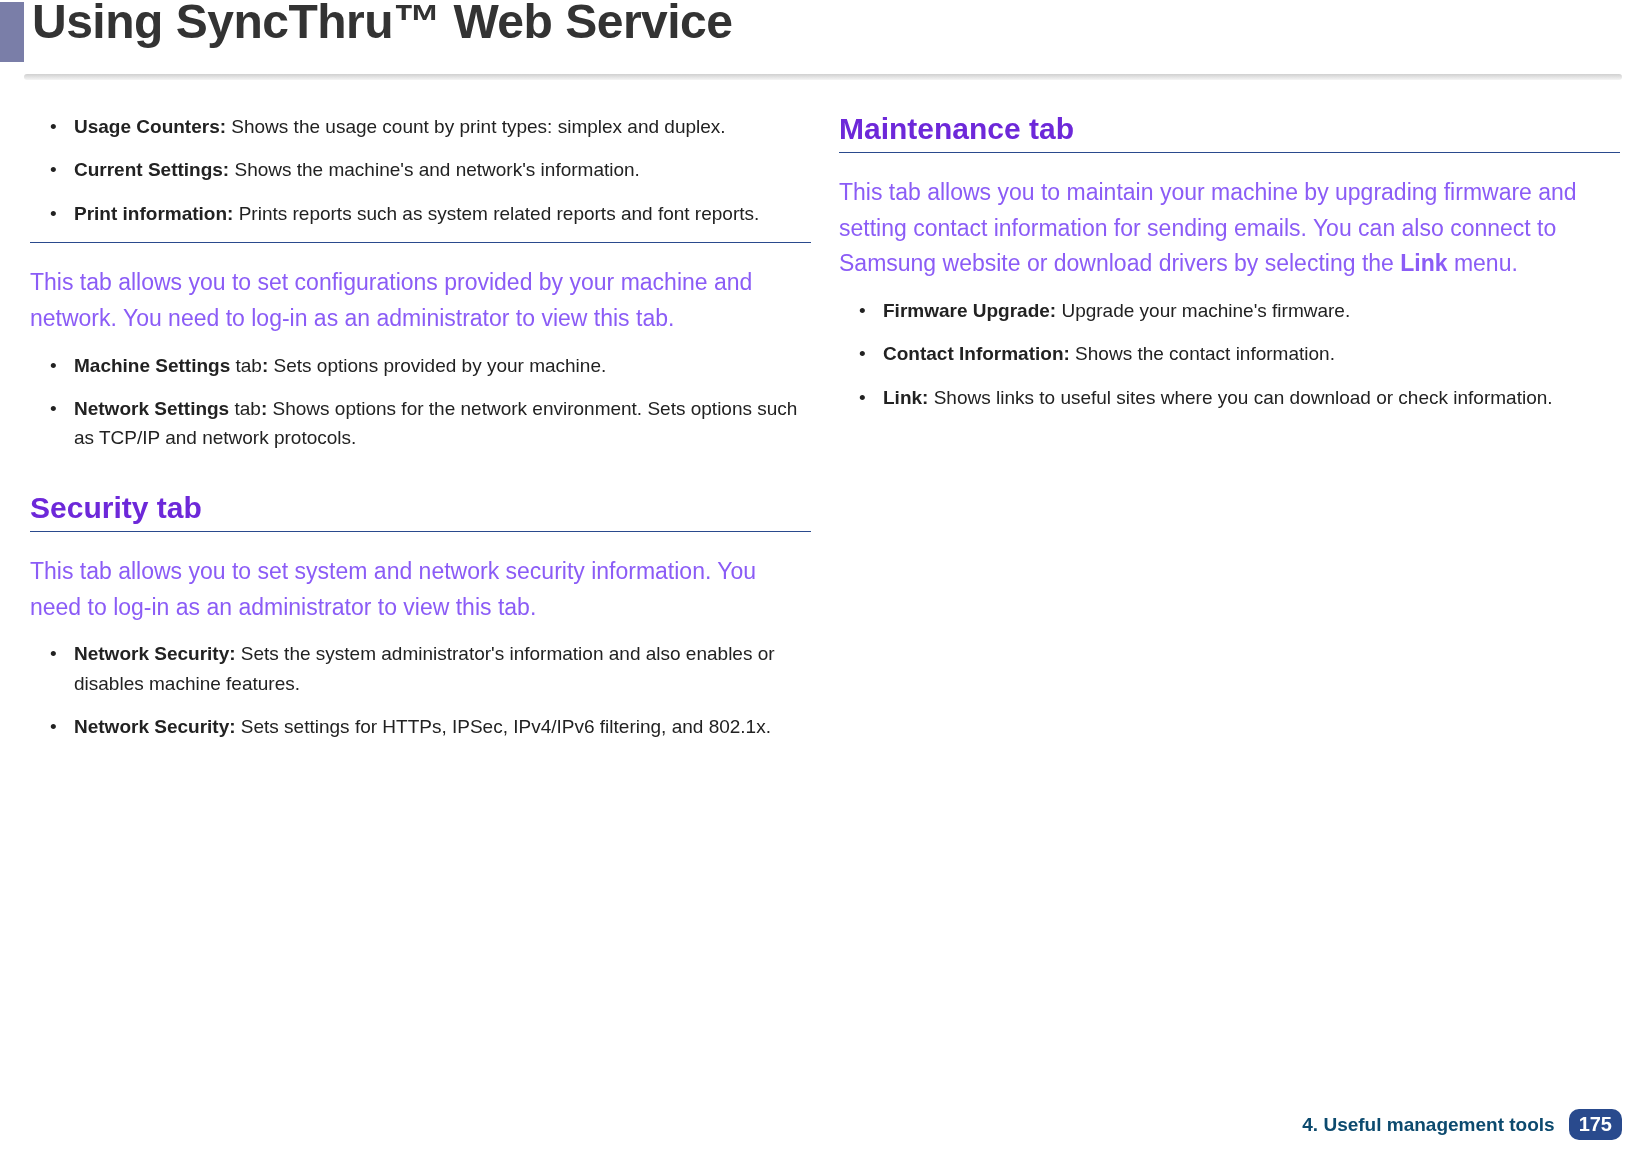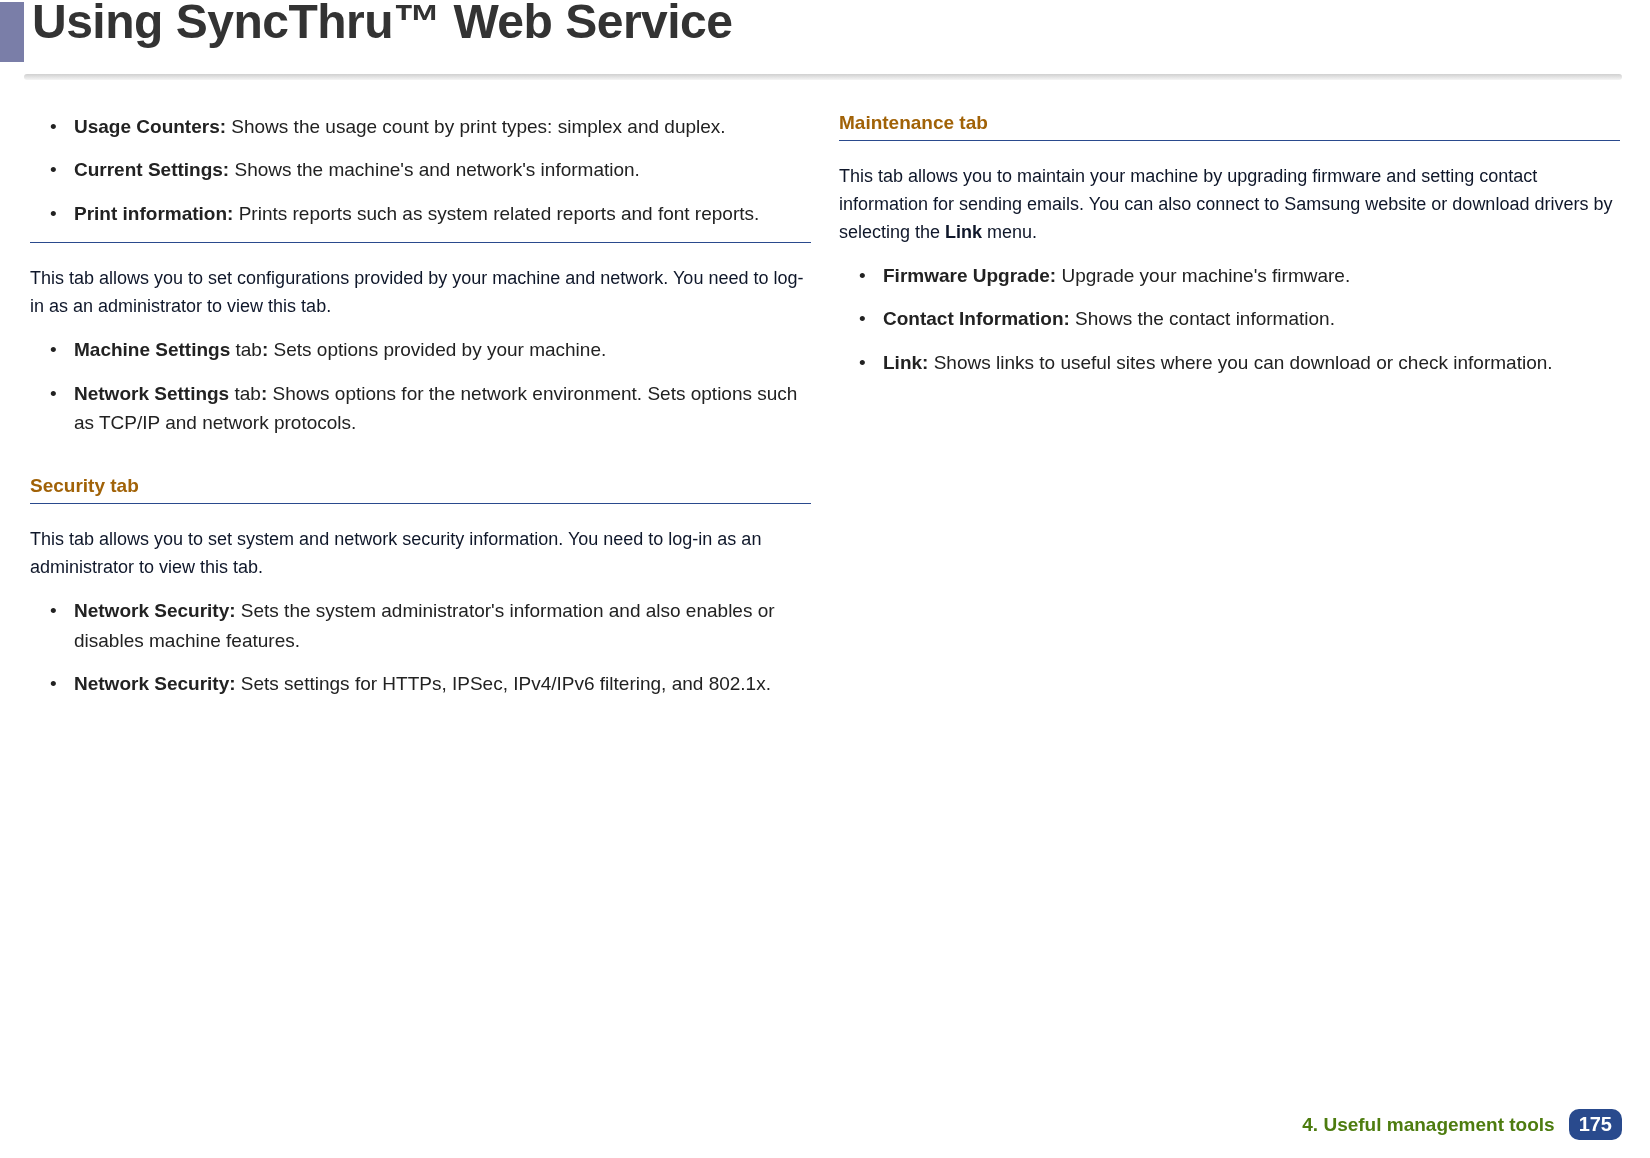--- a/index.html
+++ b/index.html
@@ -42,36 +42,36 @@
   .content {
     display: flex;
     padding: 28px 30px 0 30px;
     gap: 28px;
   }
   .column {
     flex: 1;
     min-width: 0;
   }
   .section-heading {
-    font-size: 19px;
+    font-size: 30px;
     font-weight: 700;
-    color: #a16207;
+    color: #6d28d9;
     margin-top: 38px;
     margin-bottom: 6px;
   }
   .section-rule {
     border: none;
     border-top: 1px solid #2a4a8d;
     margin-bottom: 22px;
     width: 100%;
   }
   .intro {
-    font-size: 18px;
+    font-size: 23px;
     line-height: 1.55;
-    color: #0f172a;
+    color: #8b5cf6;
     margin-bottom: 14px;
   }
   ul.bullets {
     list-style: none;
     padding: 0;
     margin: 0;
   }
   ul.bullets li {
     font-size: 19px;
     line-height: 1.55;
@@ -92,21 +92,21 @@
     position: absolute;
     bottom: 18px;
     right: 28px;
     display: flex;
     align-items: center;
     gap: 14px;
   }
   .chapter-label {
     font-size: 19px;
     font-weight: 700;
-    color: #4d7c0f;
+    color: #0c4a6e;
   }
   .page-box {
     background: #294a8d;
     color: #fff;
     font-weight: 700;
     font-size: 20px;
     padding: 4px 10px;
     border-radius: 10px;
   }
 </style>

